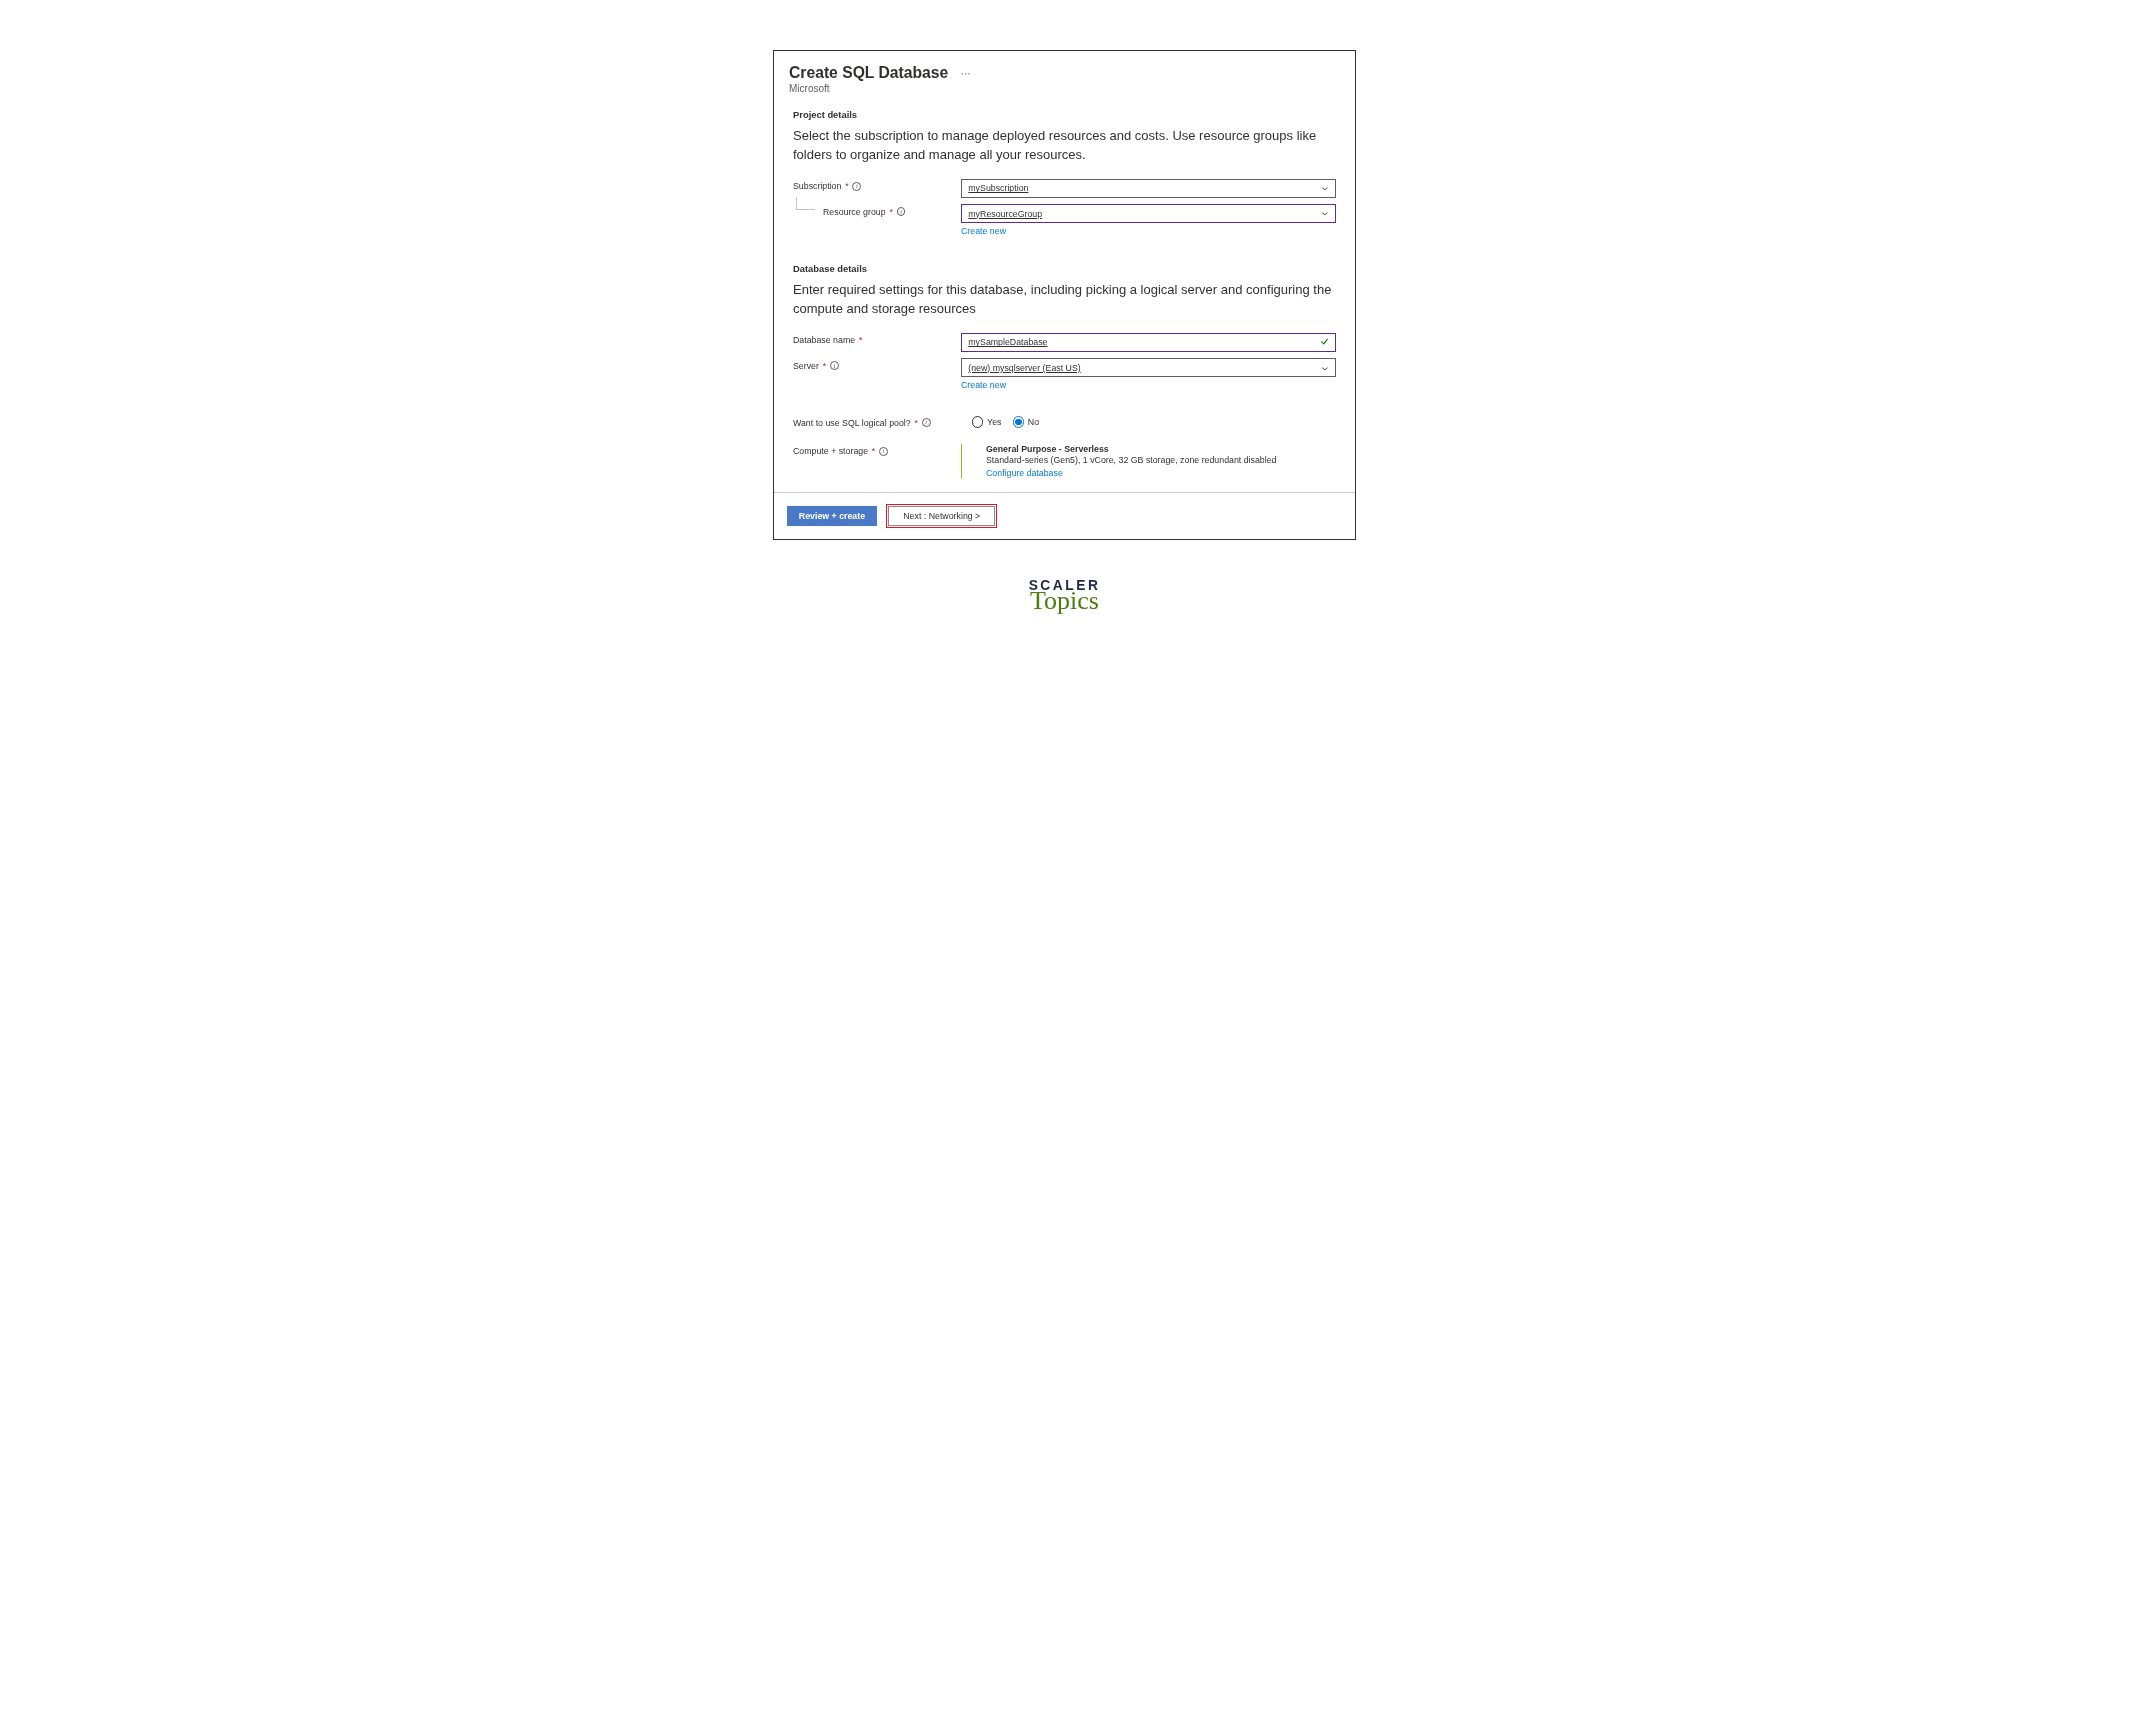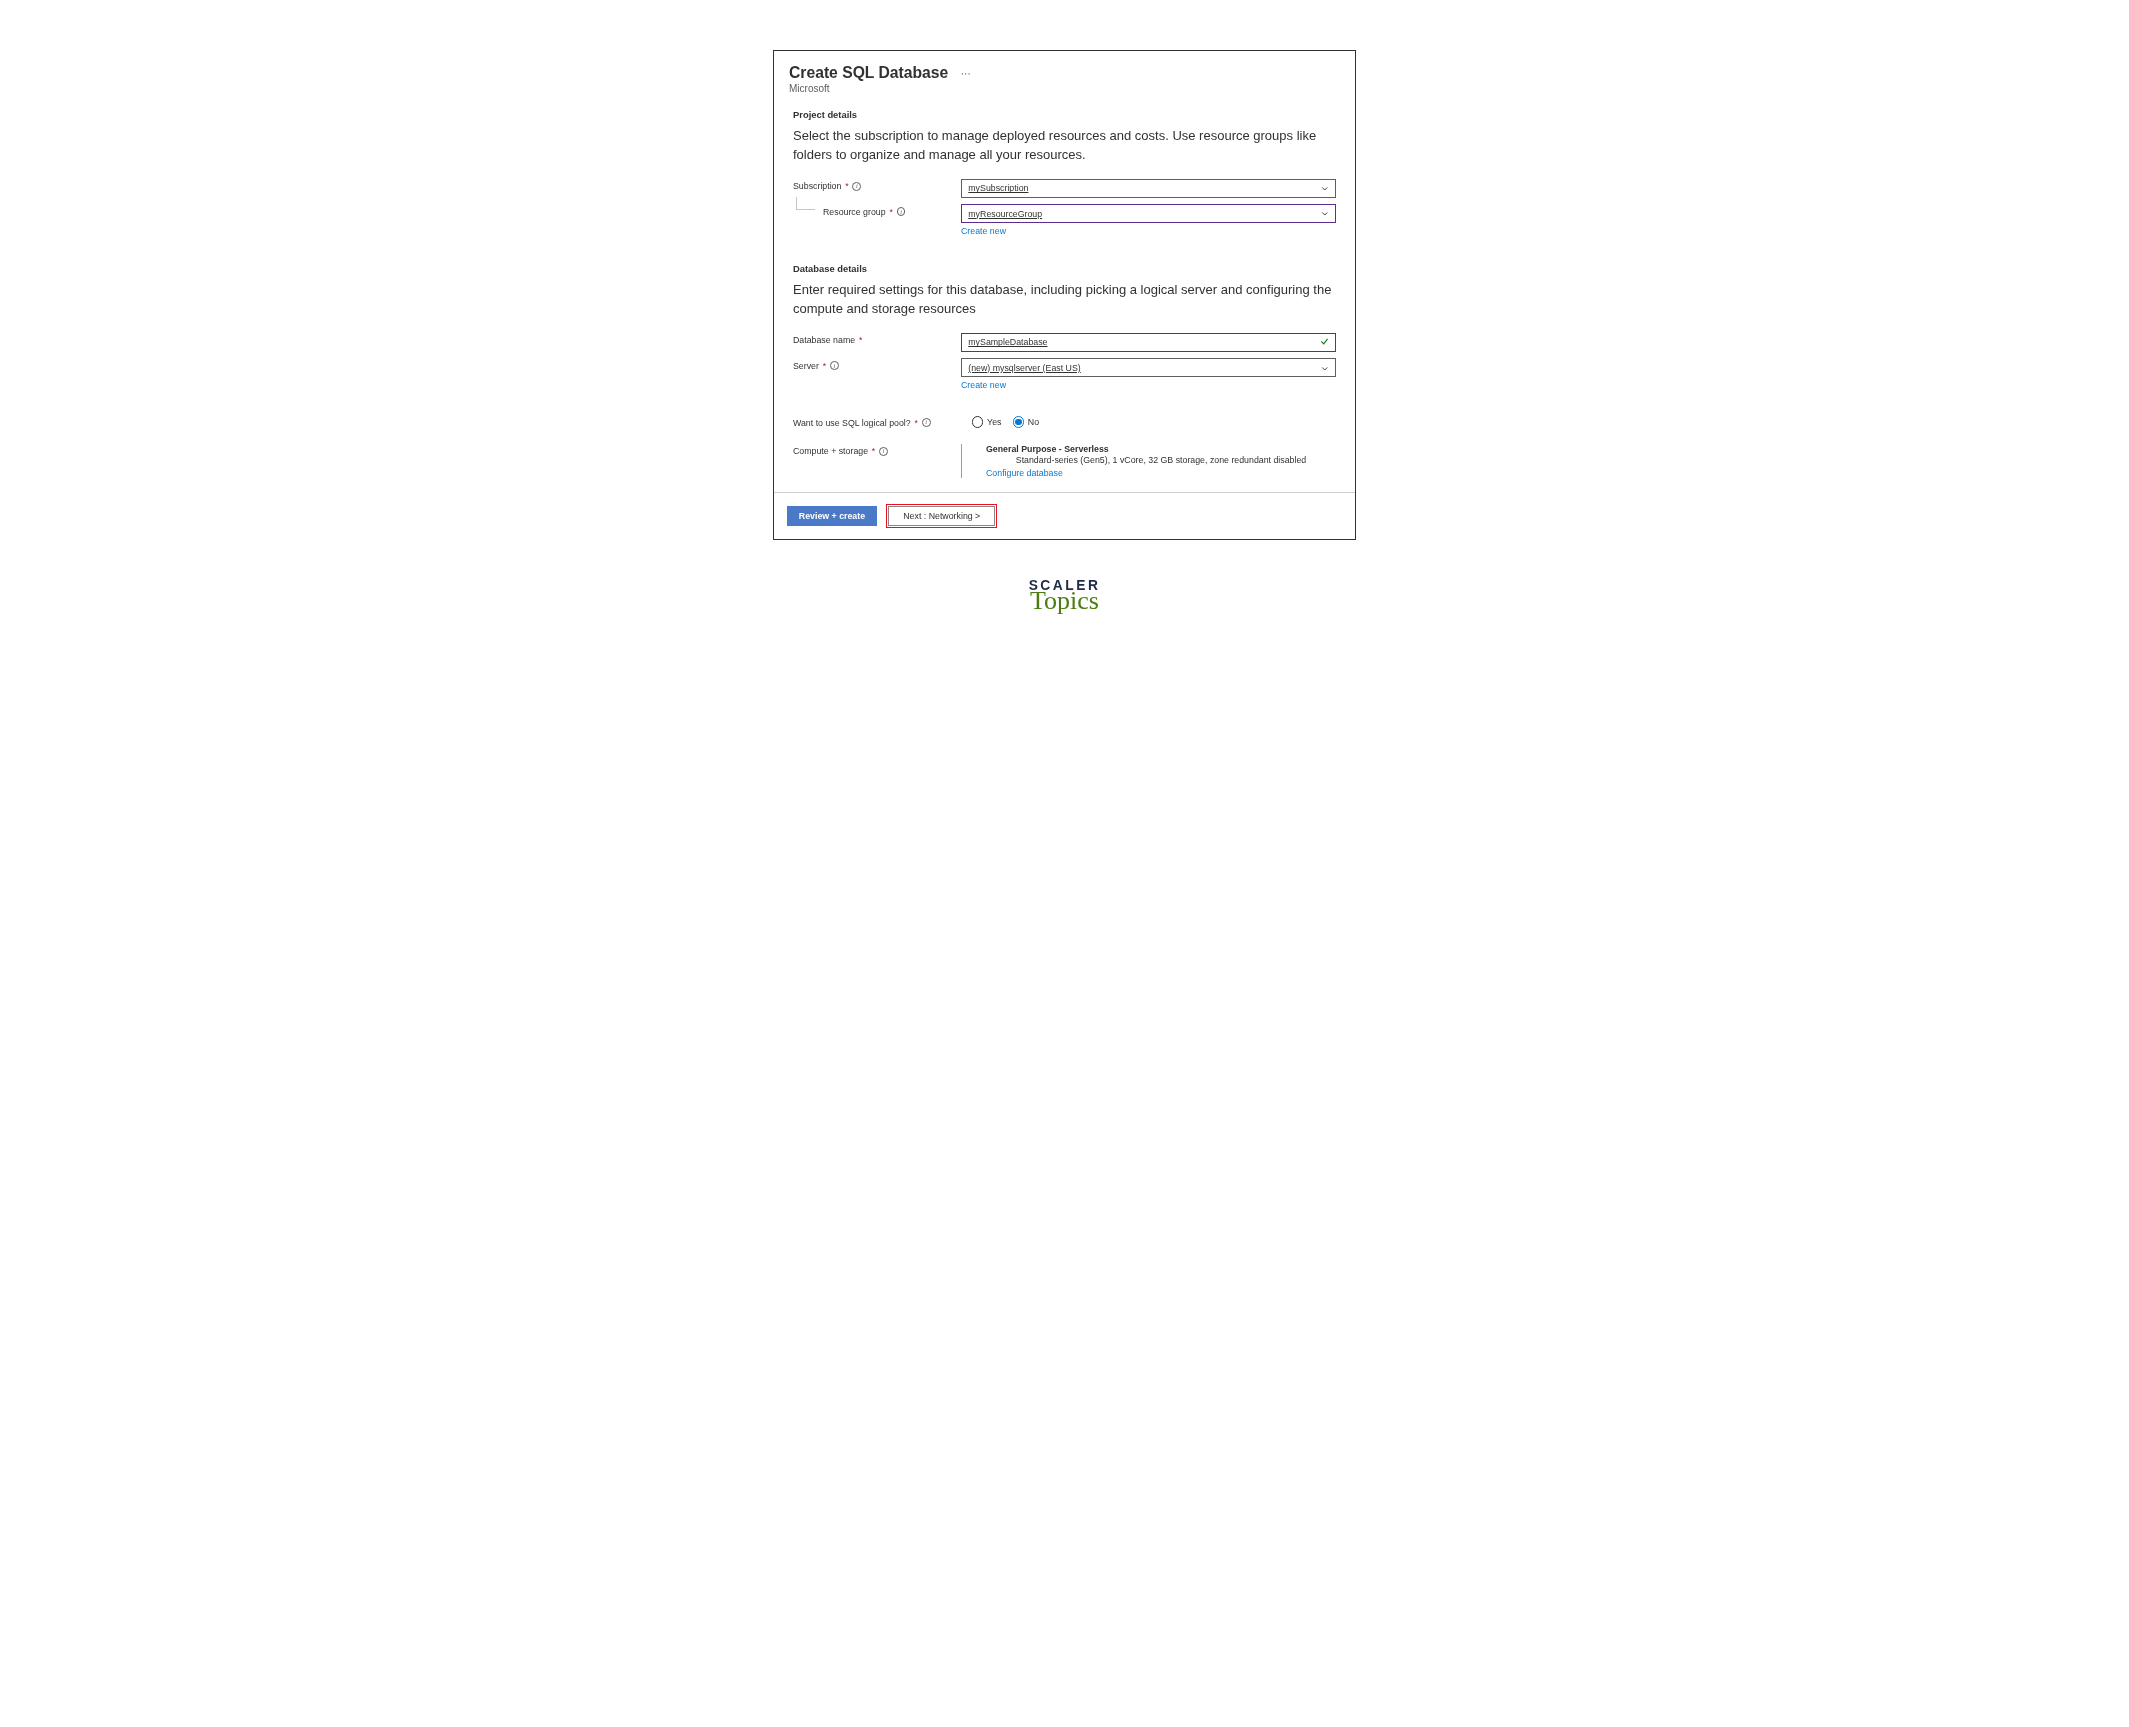--- a/index.html
+++ b/index.html
@@ -195,21 +195,20 @@
   }
   .compute-title {
     font-size: 8.8px;
     font-weight: 600;
     color: #323130;
   }
   .compute-detail {
     font-size: 8.8px;
     color: #323130;
     margin-top: 1.3px;
-    text-align: center;
   }
   .footer-bar {
     padding: 11.3px 12.5px 11.3px;
     display: flex;
     gap: 8.8px;
     align-items: center;
   }
   .btn-primary {
     background: #4a79c7;
     color: #fff;

